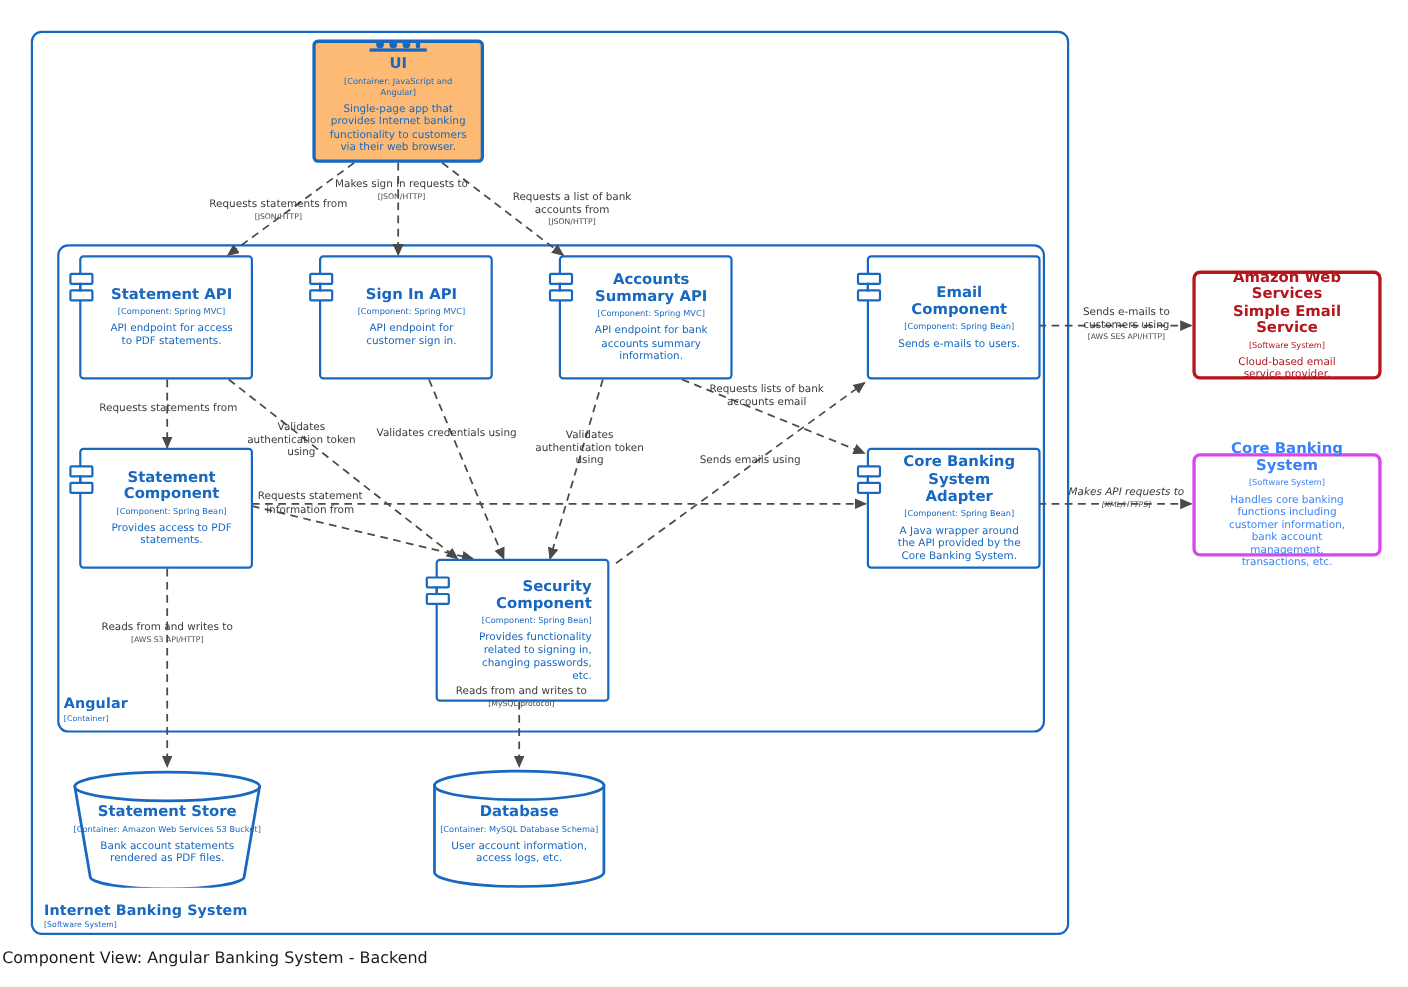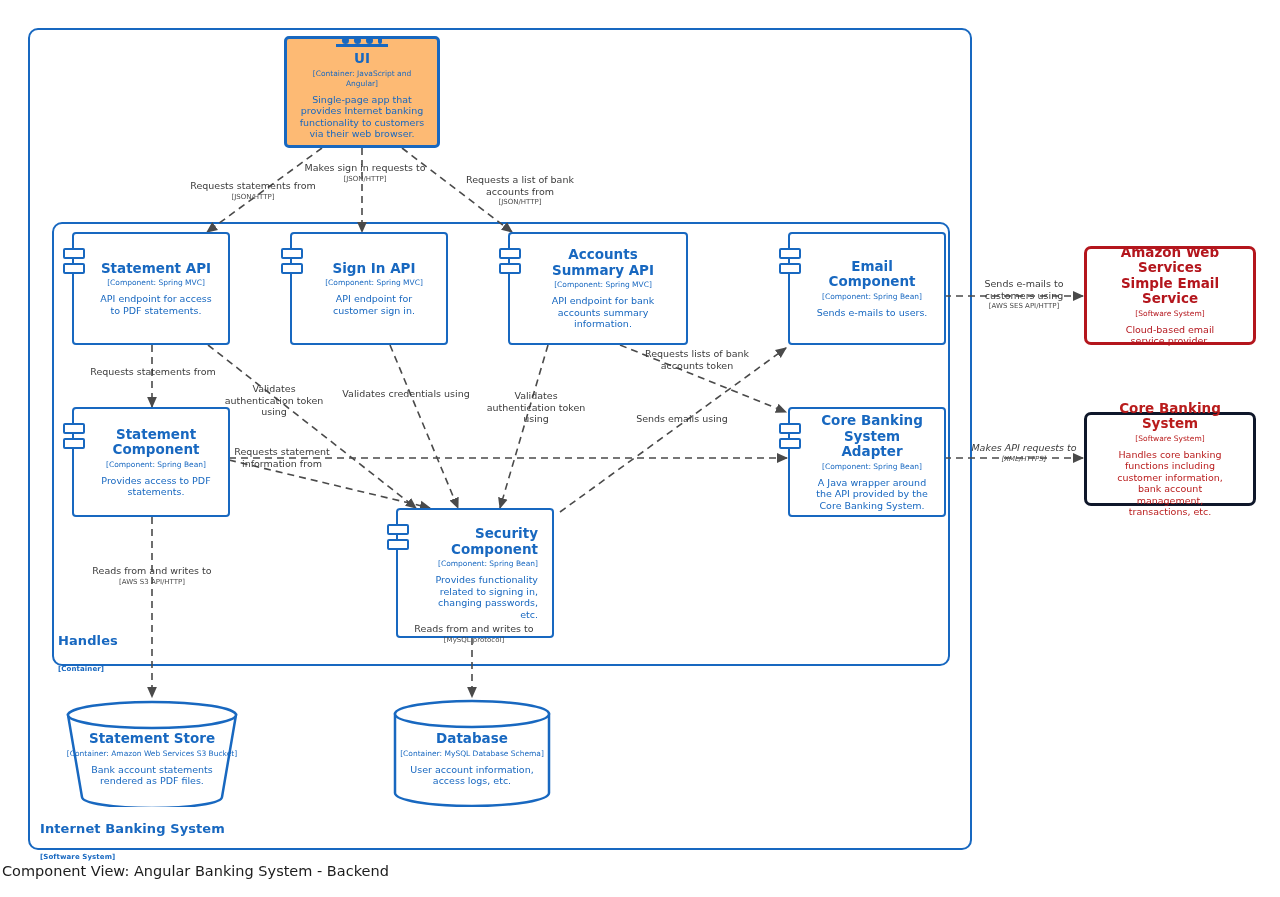--- a/index.html
+++ b/index.html
@@ -2,21 +2,21 @@
 <html><head>
 <meta charset="utf-8">
 <style>
   html,body{margin:0;padding:0;background:#ffffff;}
   body{width:1280px;height:897px;font-family:"DejaVu Sans","Liberation Sans",sans-serif;overflow:hidden;position:relative;}
   #stage{position:absolute;left:0;top:0;width:1280px;height:897px;}
   svg#wires{position:absolute;left:0;top:0;width:1280px;height:897px;pointer-events:none;}
 
   .boundary{position:absolute;border:2px solid #1868c0;border-radius:10px;box-sizing:border-box;background:transparent;}
   .boundary-label{position:absolute;color:#1868c0;font-weight:bold;font-size:13px;line-height:14px;letter-spacing:.1px;}
-  .boundary-label .tech{display:block;font-weight:bold;font-size:7px;color:#1868c0;line-height:9px;margin-top:17px;}
+  .boundary-label .tech{display:block;font-weight:normal;font-size:7px;color:#1868c0;line-height:9px;margin-top:1px;}
 
   .node{position:absolute;box-sizing:border-box;display:flex;flex-direction:column;align-items:center;justify-content:center;text-align:center;}
   .node .name{font-weight:bold;font-size:13.5px;line-height:15.5px;}
   .node .tech{font-size:7.5px;line-height:10px;margin-top:2px;font-weight:normal;}
   .node .desc{font-size:9.5px;line-height:11.5px;margin-top:5px;}
 
   
   .comp{border:2.5px solid #1868c0;border-radius:4px;background:#ffffff;color:#1868c0;}
   .comp .inner{padding:0 14px 0 24px;}
   .comp-icon{position:absolute;left:-11px;top:14px;width:22px;}
@@ -32,21 +32,21 @@
   .browser .body{flex:1;display:flex;flex-direction:column;align-items:center;justify-content:center;text-align:center;padding:4px 10px 8px;box-sizing:border-box;}
 
   
   .cyl{color:#1868c0;}
   .cyl .shape{position:absolute;left:0;top:0;width:100%;height:100%;}
   .cyl .txt{position:relative;z-index:2;width:100%;display:flex;flex-direction:column;align-items:center;justify-content:center;padding-top:14px;box-sizing:border-box;}
 
   
   .ext{border-radius:7px;background:#ffffff;}
   .ext.red{border:3px solid #b4161d;color:#b4161d;}
-  .ext.orange{border:3px solid #0f172a;color:#b91c1c;}
+  .ext.orange{border:3px solid #d946ef;color:#3b82f6;}
   .ext .inner{padding:0 28px;}
 
   
   .elabel{position:absolute;text-align:center;color:#3b3b3b;font-size:9.5px;line-height:11.5px;}
   .elabel .tech{display:block;font-size:7px;line-height:9px;margin-top:1px;color:#4a4a4a;}
 
   
   .caption{position:absolute;left:2px;color:#1c1c1c;}
   .caption .title{font-size:14.5px;line-height:18px;}
   .caption .sub{font-size:9.5px;line-height:13px;margin-top:2px;}
@@ -57,21 +57,21 @@
 <div id="stage">
 
   <div class="boundary" style="left:28px;top:28px;width:944px;height:822px;"></div>
   <div class="boundary-label" style="left:40px;top:822px;">
     <span>Internet Banking System</span>
     <span class="tech">[Software System]</span>
   </div>
 
   <div class="boundary" style="left:52px;top:222px;width:898px;height:444px;"></div>
   <div class="boundary-label" style="left:58px;top:634px;">
-    <span>Handles</span>
+    <span>Angular</span>
     <span class="tech">[Container]</span>
   </div>
 
   <svg id="wires" viewBox="0 0 1280 897">
     <defs>
       <marker id="ah" viewBox="0 0 10 10" refX="9" refY="5" markerWidth="7" markerHeight="7" orient="auto-start-reverse">
         <path d="M0,0.6 L10,5 L0,9.4 z" fill="#4a4a4a"></path>
       </marker>
     </defs>
     <g stroke="#4a4a4a" stroke-width="1.6" fill="none" stroke-dasharray="7,5" marker-end="url(#ah)">
@@ -139,21 +139,21 @@
         <i></i>
         <i></i>
       </span>
     <div class="inner">
       <div class="name">Sign In API</div>
       <div class="tech">[Component: Spring MVC]</div>
       <div class="desc">API endpoint for customer sign in.</div>
     </div>
   </div>
 
-  <div class="comp node" style="left:508px;top:232px;width:180px;height:113px;">
+  <div class="comp node" style="left:508px;top:232px;width:158px;height:113px;">
     <span class="comp-icon">
         <i></i>
         <i></i>
       </span>
     <div class="inner">
       <div class="name">Accounts Summary API</div>
       <div class="tech">[Component: Spring MVC]</div>
       <div class="desc">API endpoint for bank accounts summary information.</div>
     </div>
   </div>
@@ -271,21 +271,21 @@
 
   <div class="elabel" style="left:340px;top:388px;width:132px;">
     <span>Validates credentials using</span>
   </div>
 
   <div class="elabel" style="left:480px;top:390px;width:112px;">
     <span>Validates authentication token using</span>
   </div>
 
   <div class="elabel" style="left:638px;top:348px;width:118px;">
-    <span>Requests lists of bank accounts token</span>
+    <span>Requests lists of bank accounts email</span>
   </div>
 
   <div class="elabel" style="left:228px;top:446px;width:108px;">
     <span>Requests statement information from</span>
   </div>
 
   <div class="elabel" style="left:624px;top:413px;width:116px;">
     <span>Sends emails using</span>
   </div>
 

